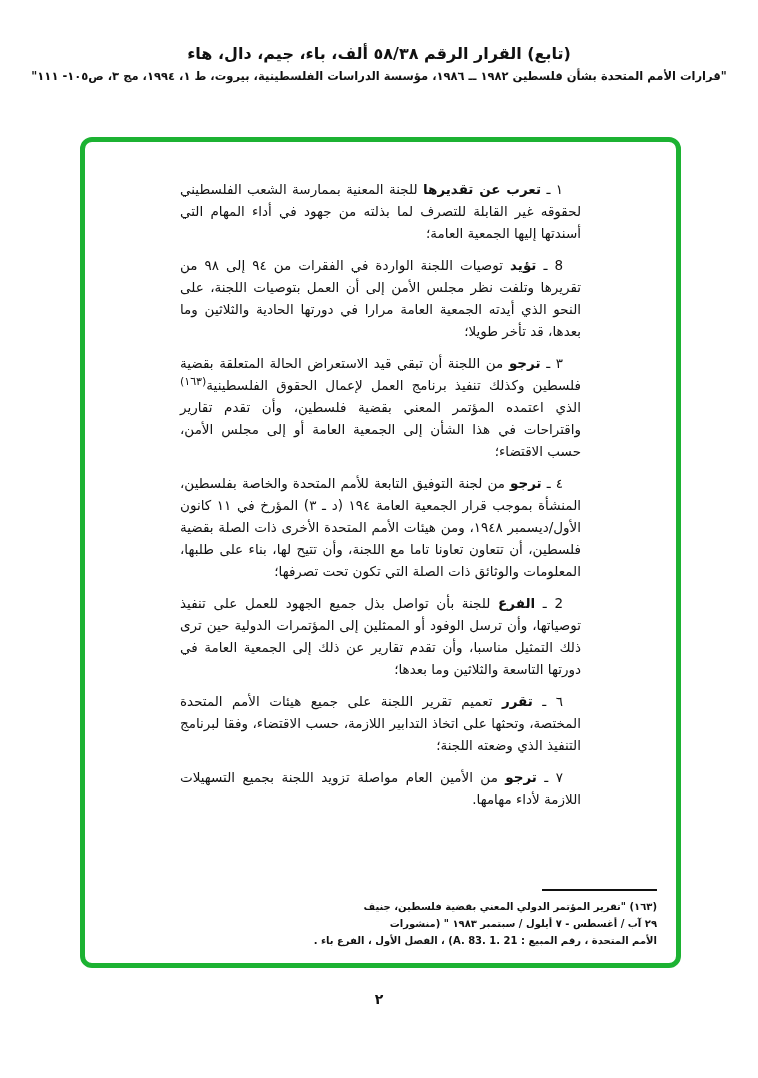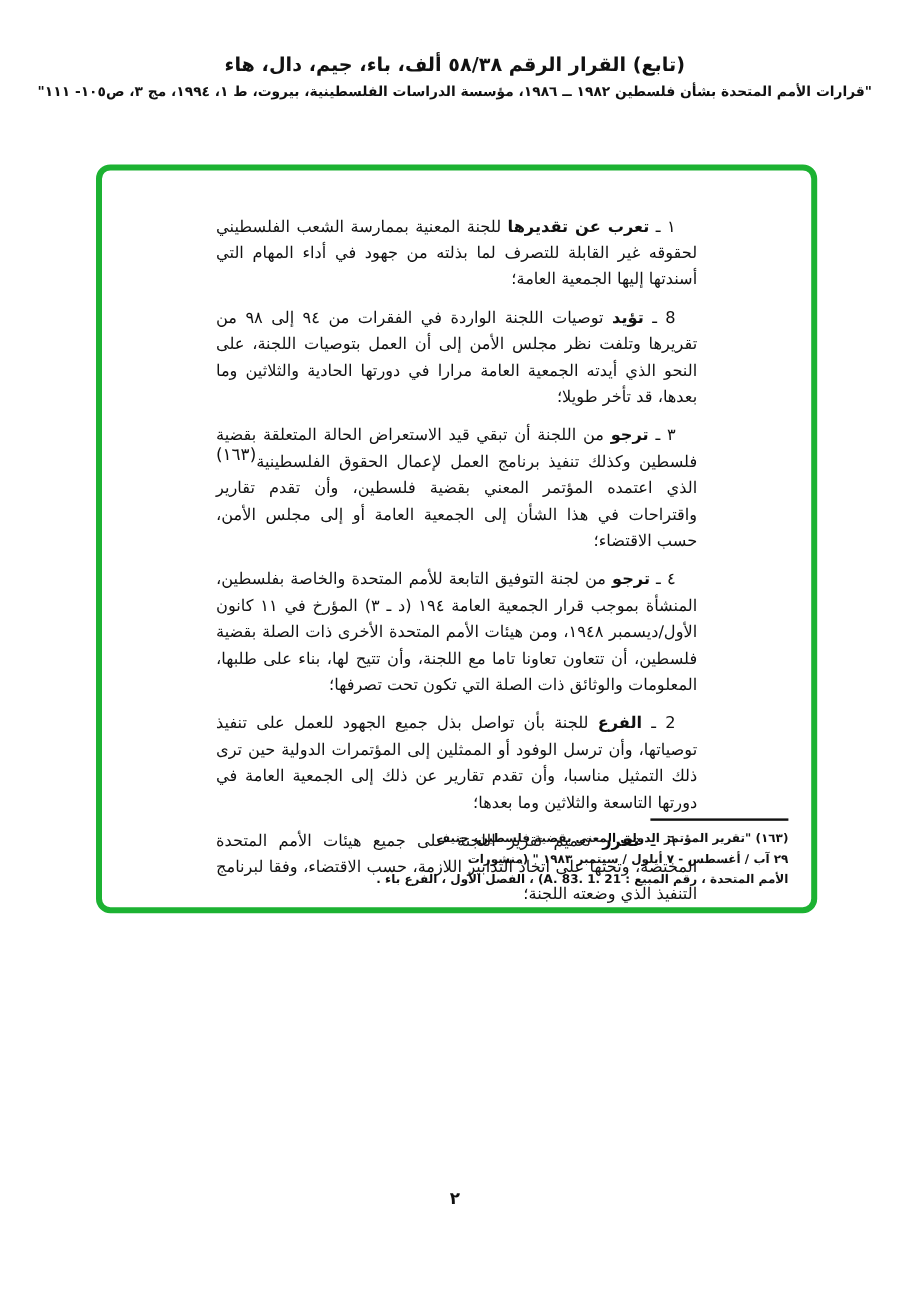--- a/index.html
+++ b/index.html
@@ -30,41 +30,41 @@
     margin-top: 5px;
     font-size: 11.5px;
     font-weight: bold;
     line-height: 15px;
   }
   .green-box {
     position: absolute;
     left: 80px;
     top: 137px;
     width: 601px;
-    height: 624px;
+    height: 831px;
     box-sizing: border-box;
     border: 5px solid #1cb232;
     border-radius: 12px;
     background: #ffffff;
   }
   .box-content {
     direction: rtl;
     box-sizing: border-box;
     padding: 36px 95px 0 95px;
     font-size: 13.5px;
     line-height: 22px;
     text-align: justify;
   }
   .para {
     margin: 0 0 10px 0;
     text-indent: 18px;
   }
   .para b { font-weight: bold; }
   .fn-ref {
-    font-size: 14px;
+    font-size: 11px;
     vertical-align: super;
     line-height: 0;
   }
   .footnote {
     position: absolute;
     right: 19px;
     bottom: 14px;
     width: 310px;
     direction: rtl;
     text-align: right;
@@ -107,20 +107,21 @@
       <p class="para"><span>8 ـ </span><b>تؤيد</b><span> توصيات اللجنة الواردة في الفقرات من ٩٤ إلى ٩٨ من تقريرها وتلفت نظر مجلس الأمن إلى أن العمل بتوصيات اللجنة، على النحو الذي أيدته الجمعية العامة مرارا في دورتها الحادية والثلاثين وما بعدها، قد تأخر طويلا؛</span><span class="fn-ref"></span><span></span></p>
 
       <p class="para"><span>٣ ـ </span><b>ترجو</b><span> من اللجنة أن تبقي قيد الاستعراض الحالة المتعلقة بقضية فلسطين وكذلك تنفيذ برنامج العمل لإعمال الحقوق الفلسطينية</span><span class="fn-ref">(١٦٣)</span><span> الذي اعتمده المؤتمر المعني بقضية فلسطين، وأن تقدم تقارير واقتراحات في هذا الشأن إلى الجمعية العامة أو إلى مجلس الأمن، حسب الاقتضاء؛</span></p>
 
       <p class="para"><span>٤ ـ </span><b>ترجو</b><span> من لجنة التوفيق التابعة للأمم المتحدة والخاصة بفلسطين، المنشأة بموجب قرار الجمعية العامة ١٩٤ (د ـ ٣) المؤرخ في ١١ كانون الأول/ديسمبر ١٩٤٨، ومن هيئات الأمم المتحدة الأخرى ذات الصلة بقضية فلسطين، أن تتعاون تعاونا تاما مع اللجنة، وأن تتيح لها، بناء على طلبها، المعلومات والوثائق ذات الصلة التي تكون تحت تصرفها؛</span><span class="fn-ref"></span><span></span></p>
 
       <p class="para"><span>2 ـ </span><b>الفرع</b><span> للجنة بأن تواصل بذل جميع الجهود للعمل على تنفيذ توصياتها، وأن ترسل الوفود أو الممثلين إلى المؤتمرات الدولية حين ترى ذلك التمثيل مناسبا، وأن تقدم تقارير عن ذلك إلى الجمعية العامة في دورتها التاسعة والثلاثين وما بعدها؛</span><span class="fn-ref"></span><span></span></p>
 
       <p class="para"><span>٦ ـ </span><b>تقرر</b><span> تعميم تقرير اللجنة على جميع هيئات الأمم المتحدة المختصة، وتحثها على اتخاذ التدابير اللازمة، حسب الاقتضاء، وفقا لبرنامج التنفيذ الذي وضعته اللجنة؛</span><span class="fn-ref"></span><span></span></p>
 
+      <p class="para"><span>٧ ـ </span><b>ترجو</b><span> من الأمين العام مواصلة تزويد اللجنة بجميع التسهيلات اللازمة لأداء مهامها.</span><span class="fn-ref"></span><span></span></p>
 
     </div>
 
     <div class="footnote">
       <div class="fn-rule"></div>
       <div class="fn-line">(١٦٣) "تقرير المؤتمر الدولي المعني بقضية فلسطين، جنيف</div>
       <div class="fn-line">٢٩ آب / أغسطس - ٧ أيلول / سبتمبر ١٩٨٣ " (منشورات</div>
       <div class="fn-line">الأمم المتحدة ، رقم المبيع : A. 83. 1. 21) ، الفصل الأول ، الفرع باء .</div>
     </div>
   </div>

